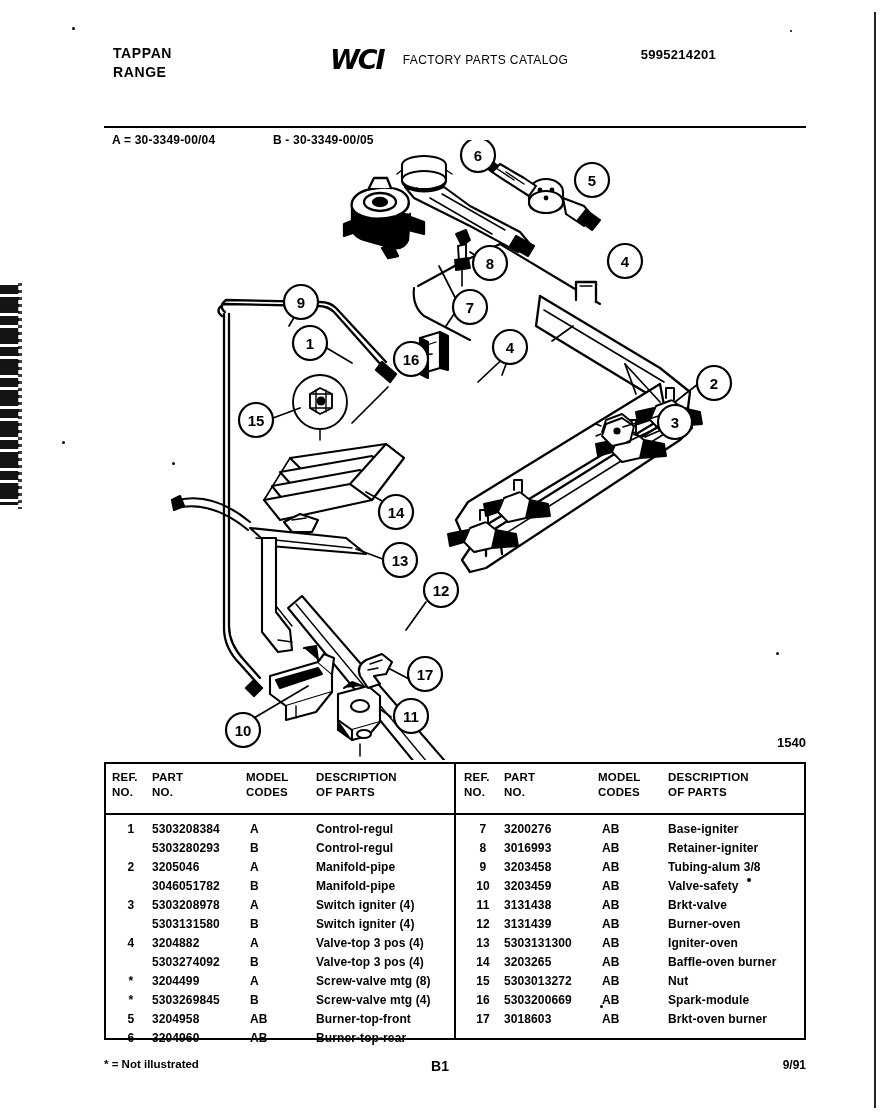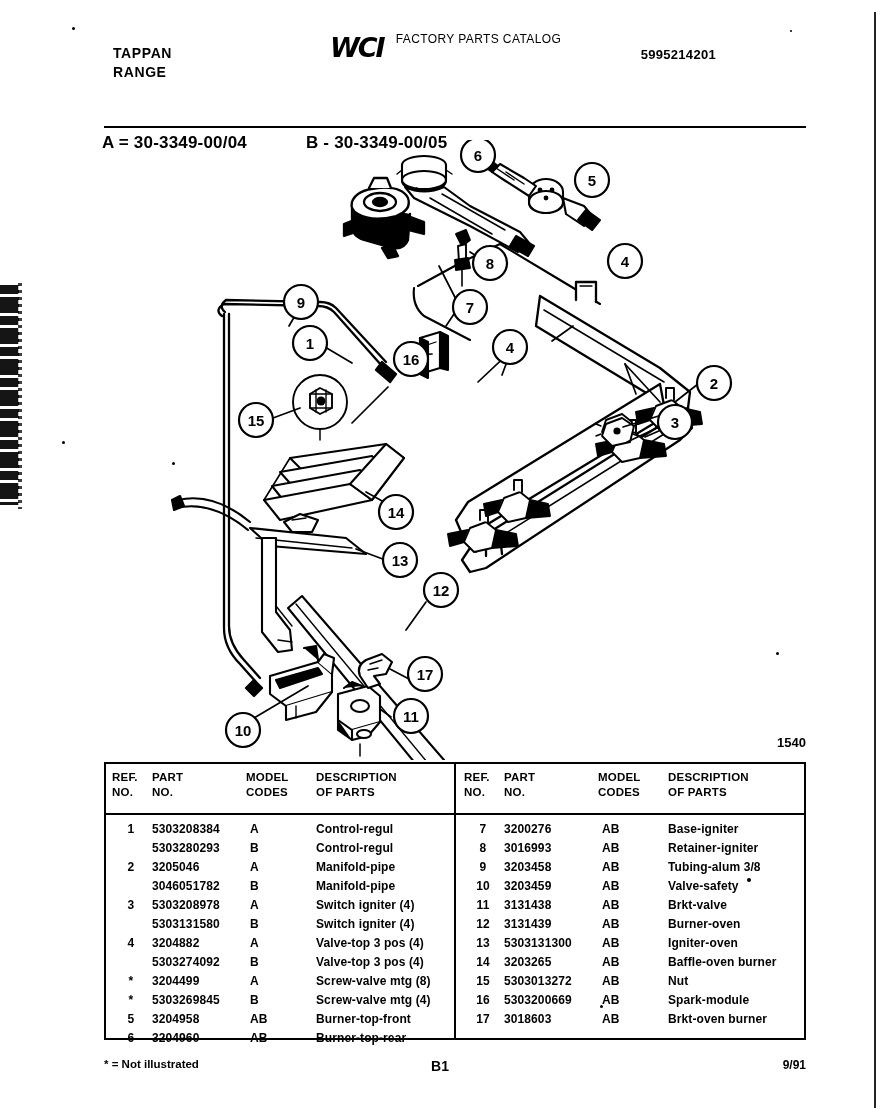--- a/index.html
+++ b/index.html
@@ -47,43 +47,43 @@
   .speck { position: absolute; background: #000; border-radius: 50%; }
 
   
   .hdr { position: absolute; left: 0; top: 0; width: 788px; height: 120px; }
   .brand {
     position: absolute; left: 113px; top: 44px;
     font-size: 14px; font-weight: bold; letter-spacing: .6px;
     line-height: 19px;
   }
   .wci-block {
-    position: absolute; left: 330px; top: 32px;
-    display: flex; align-items: flex-start; 
+    position: absolute; left: 330px; top: 44px;
+    display: flex; align-items: center; gap: 7px;
   }
   .wci-logo {
     font-size: 27px; font-weight: bold; font-style: italic;
     letter-spacing: -2px; font-family: "DejaVu Sans", sans-serif;
   }
   .wci-title {
     font-size: 12px; font-weight: normal; letter-spacing: .4px; margin-left: 12px;
   }
   .catalog-no {
     position: absolute; right: 72px; top: 47px;
     font-size: 13px; font-weight: bold; letter-spacing: .3px;
   }
 
   
   .model-rule {
     position: absolute; left: 104px; top: 126px;
     width: 702px; height: 2px; background: #000;
   }
   .model-codes {
-    position: absolute; left: 102px; top: 133px;
-    font-size: 17px; font-weight: bold; letter-spacing: .2px;
+    position: absolute; left: 112px; top: 133px;
+    font-size: 12px; font-weight: bold; letter-spacing: .2px;
   }
   .model-codes .mc { display: inline-block; }
   .model-codes .mc.b { margin-left: 54px; }
 
   
   .illus { position: absolute; left: 0; top: 140px; width: 880px; height: 620px; }
   .illus svg { display: block; }
 
   .drawing-no {
     position: absolute; right: 74px; top: 735px;

